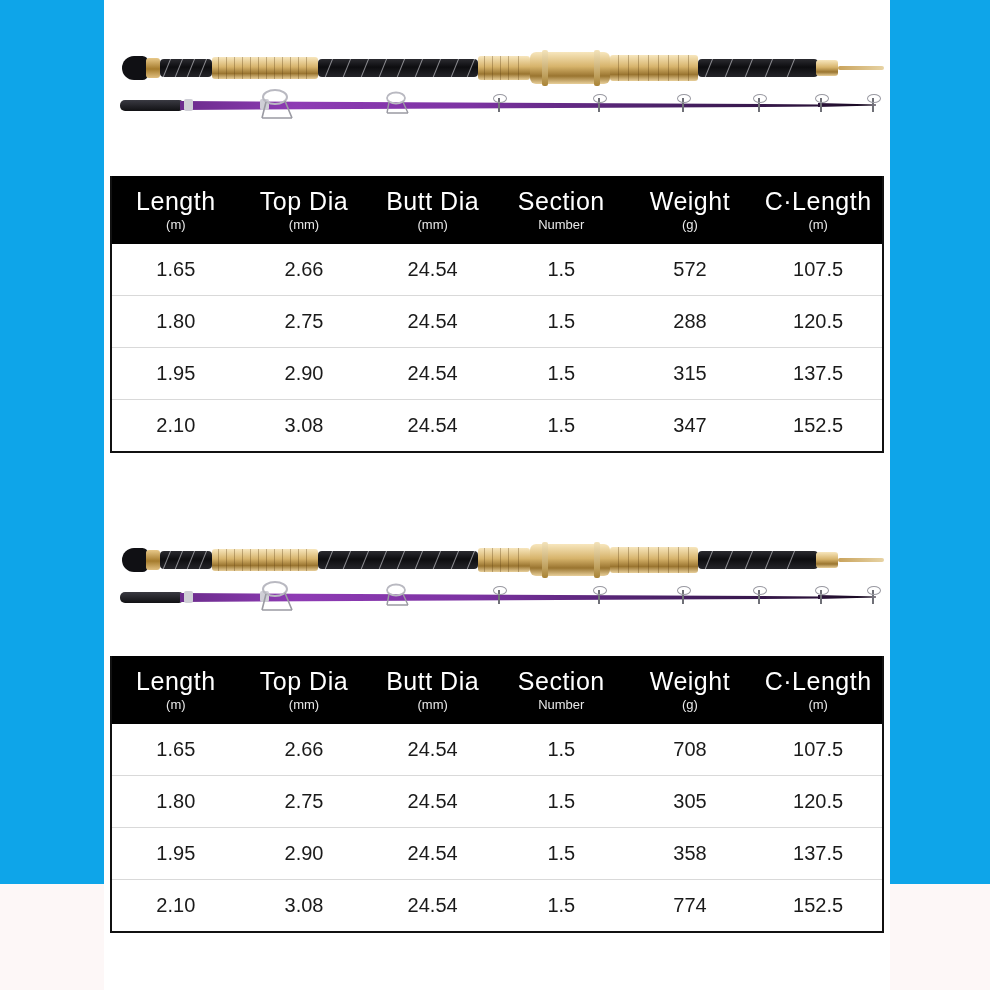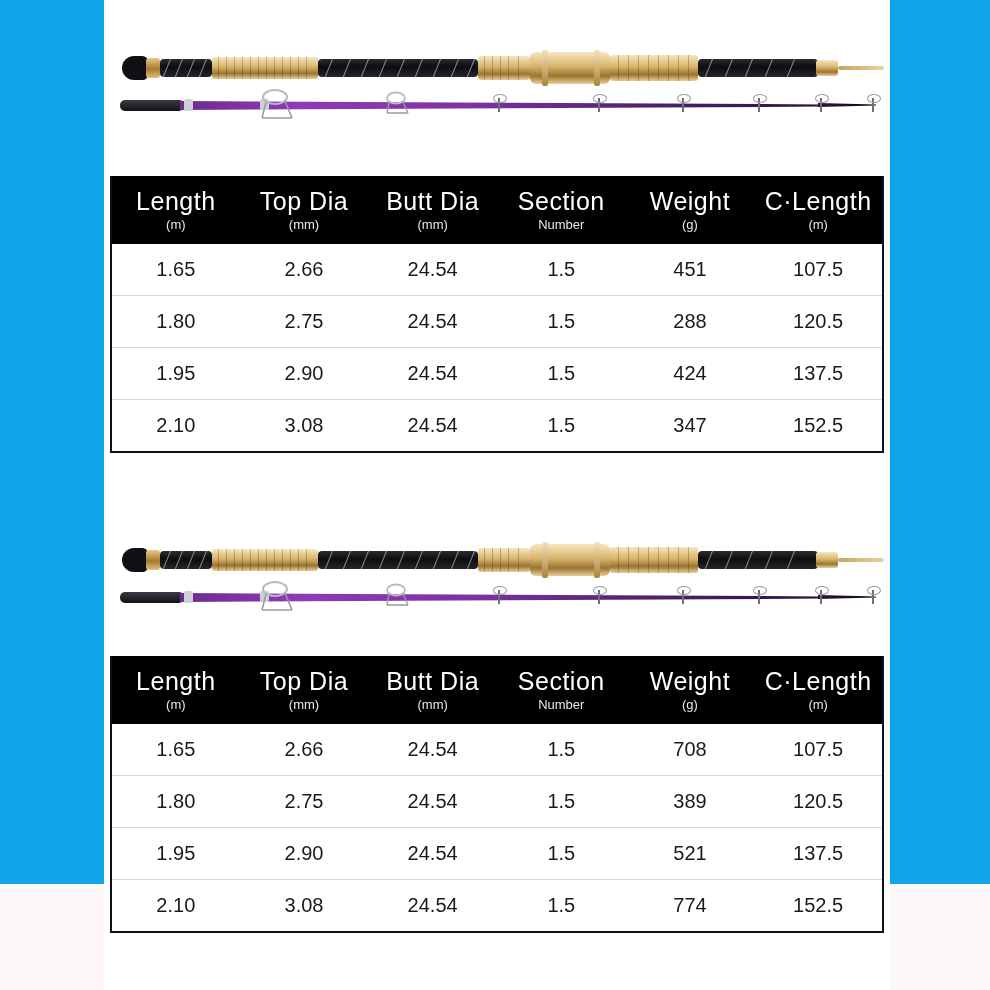--- a/index.html
+++ b/index.html
@@ -410,37 +410,37 @@
             <span class="th-sub">(m)</span>
           </th>
         </tr>
       </thead>
       <tbody>
         <tr>
           <td>1.65</td>
           <td>2.66</td>
           <td>24.54</td>
           <td>1.5</td>
-          <td>451</td>
+          <td>572</td>
           <td>107.5</td>
         </tr>
         <tr>
           <td>1.80</td>
           <td>2.75</td>
           <td>24.54</td>
           <td>1.5</td>
           <td>288</td>
           <td>120.5</td>
         </tr>
         <tr>
           <td>1.95</td>
           <td>2.90</td>
           <td>24.54</td>
           <td>1.5</td>
-          <td>424</td>
+          <td>315</td>
           <td>137.5</td>
         </tr>
         <tr>
           <td>2.10</td>
           <td>3.08</td>
           <td>24.54</td>
           <td>1.5</td>
           <td>347</td>
           <td>152.5</td>
         </tr>
@@ -596,29 +596,29 @@
           <td>24.54</td>
           <td>1.5</td>
           <td>708</td>
           <td>107.5</td>
         </tr>
         <tr>
           <td>1.80</td>
           <td>2.75</td>
           <td>24.54</td>
           <td>1.5</td>
-          <td>389</td>
+          <td>305</td>
           <td>120.5</td>
         </tr>
         <tr>
           <td>1.95</td>
           <td>2.90</td>
           <td>24.54</td>
           <td>1.5</td>
-          <td>521</td>
+          <td>358</td>
           <td>137.5</td>
         </tr>
         <tr>
           <td>2.10</td>
           <td>3.08</td>
           <td>24.54</td>
           <td>1.5</td>
           <td>774</td>
           <td>152.5</td>
         </tr>

